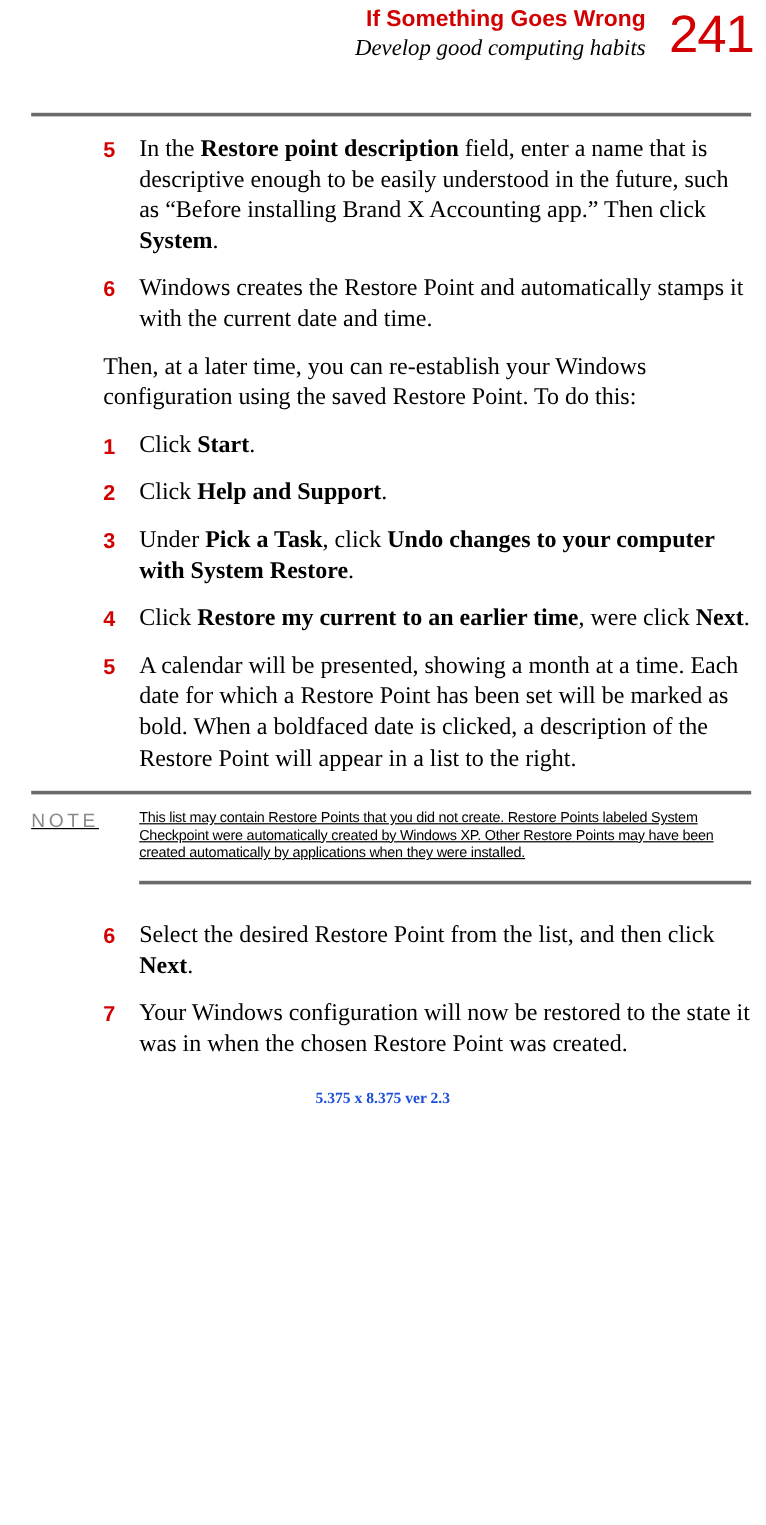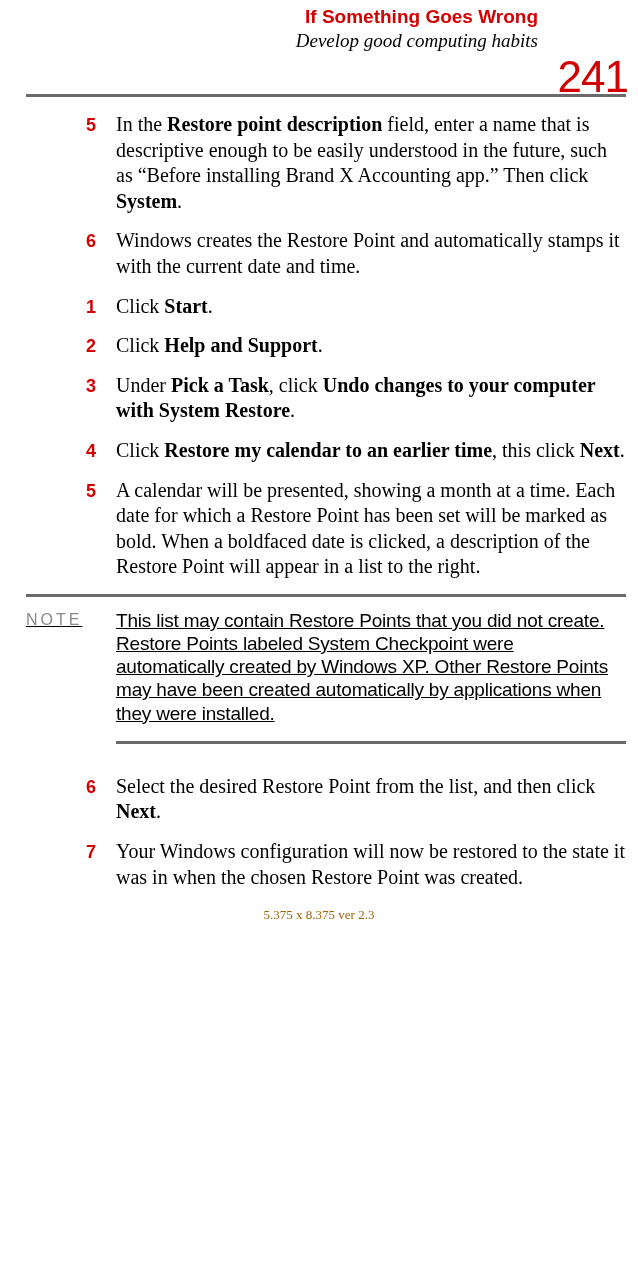--- a/index.html
+++ b/index.html
@@ -2,35 +2,35 @@
 <html><head>
 <meta charset="utf-8">
 <style>
   * { margin: 0; padding: 0; box-sizing: border-box; }
   html, body { width: 638px; height: 1271px; background: #fff; font-family: 'Times New Roman', Times, serif; color: #000; }
   .page { width: 638px; height: 947px; position: relative; padding: 0; }
   .header-title { color: #d20000; font-family: Arial, Helvetica, sans-serif; font-weight: bold; font-size: 19px; display: block; }
   .header-sub { font-family: 'Times New Roman', Times, serif; font-style: italic; font-size: 19px; color: #000; display: block; margin-top: 2px; padding-left: 32px; }
   .header-wrap { position: absolute; top: 6px; left: 0; right: 0; }
   .header-inner { position: relative; margin-right: 100px; text-align: right; }
-  .pgnum { position: absolute; top: -2px; right: 10px; color: #d20000; font-family: Arial, Helvetica, sans-serif; font-size: 44px; font-weight: 400; letter-spacing: -1px; margin-top: 48px; }
+  .pgnum { position: absolute; top: -2px; right: 10px; color: #d20000; font-family: Arial, Helvetica, sans-serif; font-size: 44px; font-weight: 400; letter-spacing: -1px; }
   .hr-top { position: absolute; top: 94px; left: 26px; right: 12px; height: 3px; background: #6a6a6a; }
   .content { position: absolute; top: 112px; left: 86px; right: 12px; }
   .list-item { display: flex; margin-bottom: 14px; font-size: 20px; line-height: 1.28; }
   .num { color: #d20000; font-weight: bold; font-family: Arial, Helvetica, sans-serif; width: 30px; flex-shrink: 0; font-size: 18px; padding-top: 2px; }
   .body-text { font-size: 20px; line-height: 1.28; }
   .para { font-size: 20px; line-height: 1.28; margin-bottom: 14px; margin-left: 0; }
   .bold { font-weight: bold; }
   .note-block { position: relative; margin-top: 6px; margin-bottom: 30px; }
   .note-top { height: 3px; background: #6a6a6a; margin-left: -60px; margin-right: 0; margin-bottom: 12px; }
   .note-bottom { height: 3px; background: #6a6a6a; margin-left: 30px; margin-right: 0; margin-top: 16px; }
   .note-row { display: flex; text-decoration: underline; }
   .note-label { color: #8a8a8a; font-family: Arial, Helvetica, sans-serif; font-size: 16px; letter-spacing: 3px; width: 90px; flex-shrink: 0; margin-left: -60px; padding-top: 2px; }
-  .note-text { font-family: Arial, Helvetica, sans-serif; font-size: 19px; line-height: 1.22; font-stretch: condensed; letter-spacing: -0.2px; }
-  .footer { position: absolute; bottom: 24px; left: 0; right: 0; text-align: center; font-size: 13px; font-family: 'Times New Roman', Times, serif; color: #a16207; }
+  .note-text { font-family: Arial, Helvetica, sans-serif; font-size: 12px; line-height: 1.22; font-stretch: condensed; letter-spacing: -0.2px; }
+  .footer { position: absolute; bottom: 24px; left: 0; right: 0; text-align: center; font-size: 13px; font-family: 'Times New Roman', Times, serif; color: #1d4ed8; font-weight: bold; }
 </style>
 </head>
 <body>
 
 <div class="page">
 
   <div class="header-wrap">
     <div class="header-inner">
       <span class="header-title">If Something Goes Wrong</span>
       <span class="header-sub">Develop good computing habits</span>
@@ -46,37 +46,38 @@
         <div class="list-item">
           <div class="num">5</div>
           <span class="body-text"><span>In the </span><strong class="bold">Restore point description</strong><span> field, enter a name that is descriptive enough to be easily understood in the future, such as “Before installing Brand X Accounting app.” Then click </span><strong class="bold">System</strong><span>.</span></span>
         </div>
         <div class="list-item">
           <div class="num">6</div>
           <span class="body-text"><span>Windows creates the Restore Point and automatically stamps it with the current date and time.</span></span>
         </div>
       </div>
 
+    <p class="para" style="margin-left:0;">Then, at a later time, you can re-establish your Windows configuration using the saved Restore Point. To do this:</p>
 
     <div>
         <div class="list-item">
           <div class="num">1</div>
           <span class="body-text"><span>Click </span><strong class="bold">Start</strong><span>.</span></span>
         </div>
         <div class="list-item">
           <div class="num">2</div>
           <span class="body-text"><span>Click </span><strong class="bold">Help and Support</strong><span>.</span></span>
         </div>
         <div class="list-item">
           <div class="num">3</div>
           <span class="body-text"><span>Under </span><strong class="bold">Pick a Task</strong><span>, click </span><strong class="bold">Undo changes to your computer with System Restore</strong><span>.</span></span>
         </div>
         <div class="list-item">
           <div class="num">4</div>
-          <span class="body-text"><span>Click </span><strong class="bold">Restore my calendar to an earlier time</strong><span>, this click </span><strong class="bold">Next</strong><span>.</span></span>
+          <span class="body-text"><span>Click </span><strong class="bold">Restore my current to an earlier time</strong><span>, were click </span><strong class="bold">Next</strong><span>.</span></span>
         </div>
         <div class="list-item">
           <div class="num">5</div>
           <span class="body-text"><span>A calendar will be presented, showing a month at a time. Each date for which a Restore Point has been set will be marked as bold. When a boldfaced date is clicked, a description of the Restore Point will appear in a list to the right.</span></span>
         </div>
       </div>
 
     <div class="note-block">
       <div class="note-top"></div>
       <div class="note-row">

